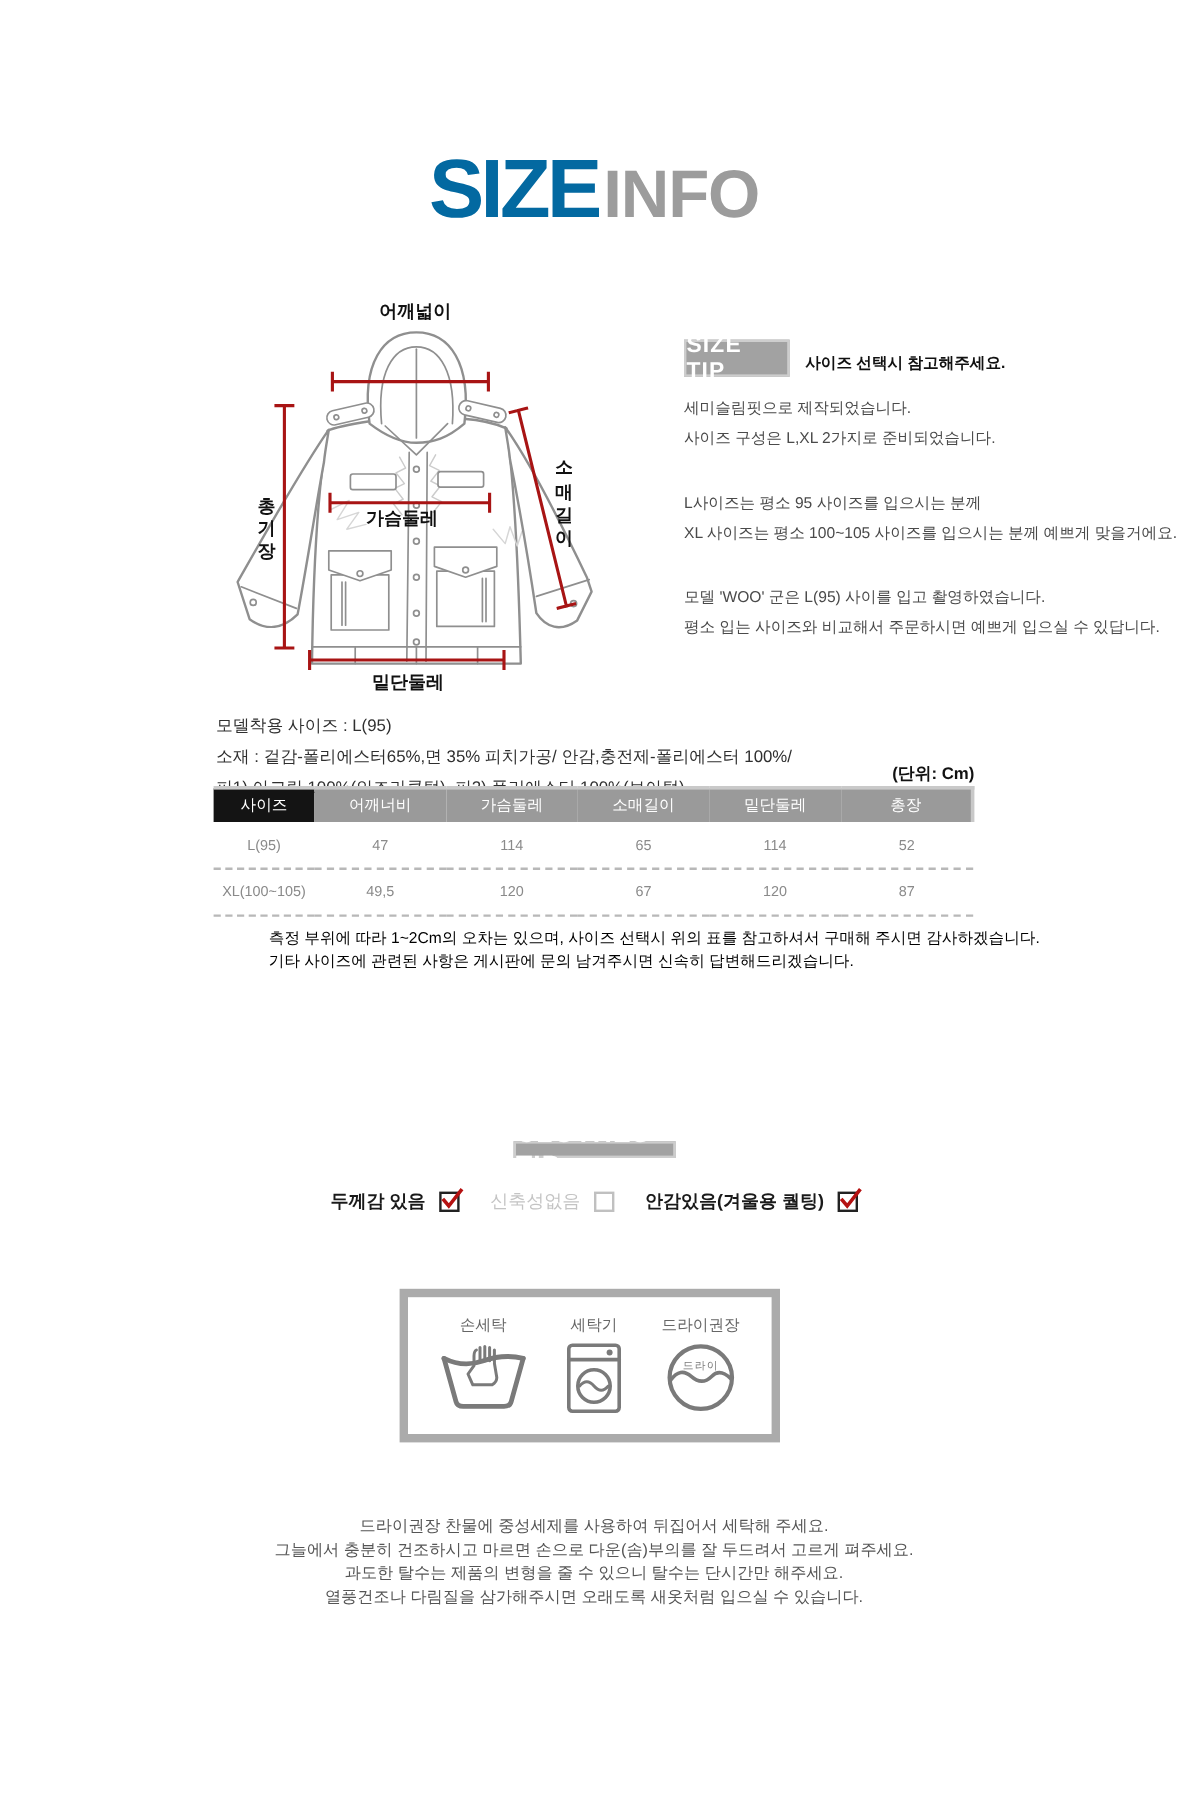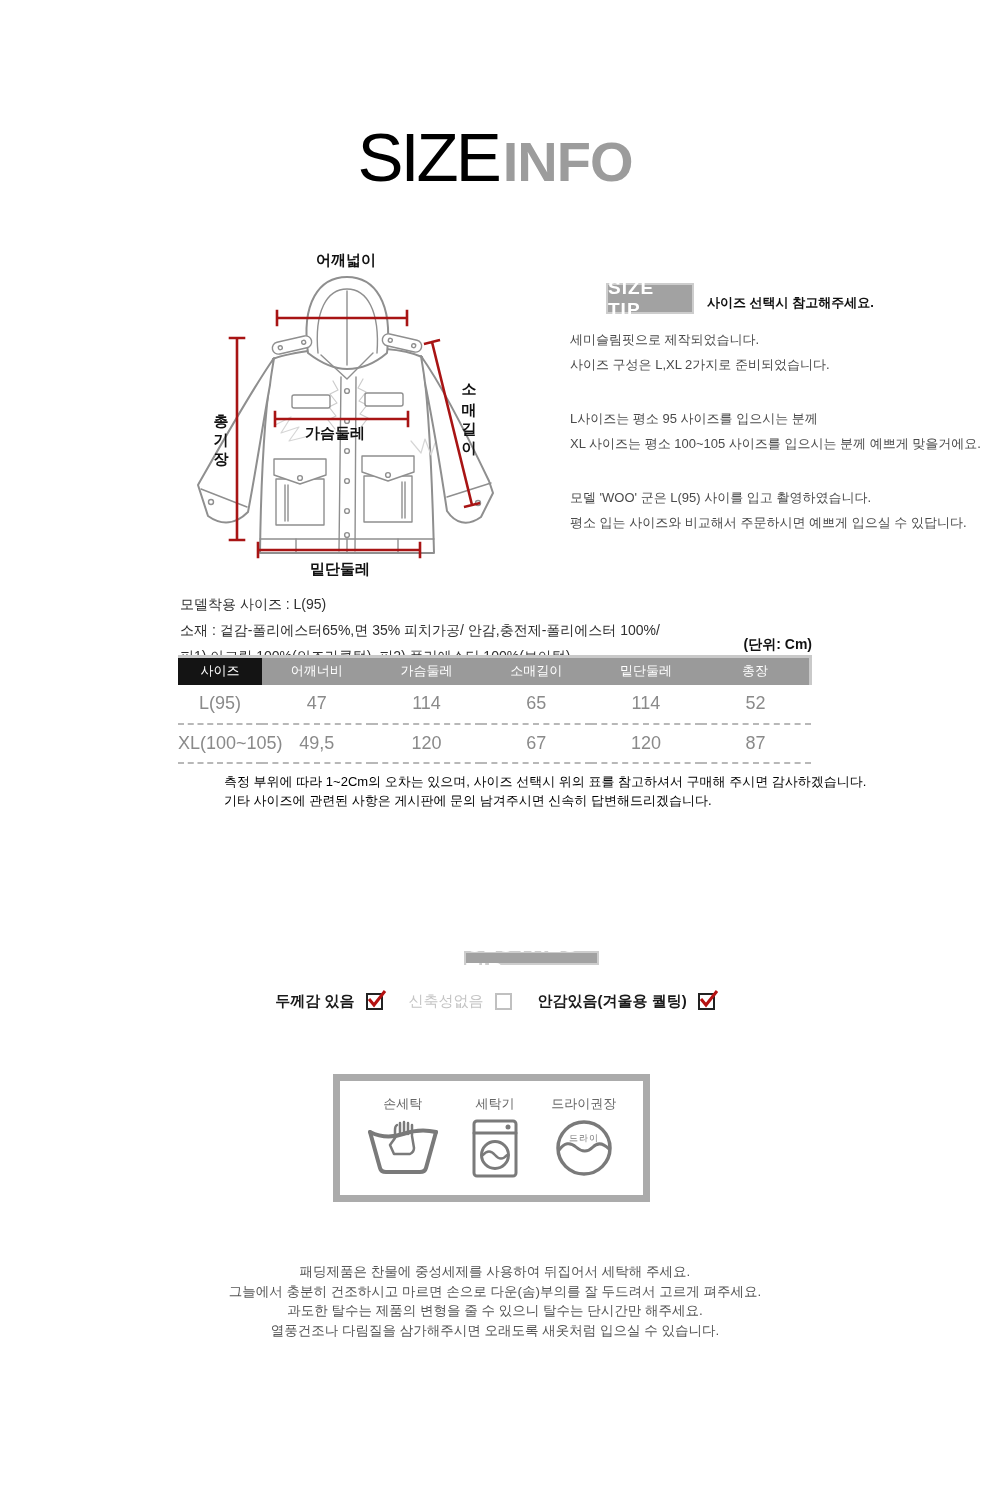--- a/index.html
+++ b/index.html
@@ -9,55 +9,55 @@
     --th-first-bg:#141414;
     --check-red:#b51212;
   }
   *{margin:0;padding:0;box-sizing:border-box;}
   html,body{background:#fff;}
   body{font-family:"Liberation Sans","DejaVu Sans",sans-serif;color:#333;}
   .page{position:relative;width:990px;height:1498px;background:#fff;overflow:hidden;margin:0 auto;}
 
   
   .title{position:absolute;left:0;top:118px;width:100%;text-align:center;white-space:nowrap;}
-  .title .t1{font-size:69px;font-weight:normal;color:#000000;letter-spacing:-3px;}
+  .title .t1{font-size:69px;font-weight:bold;color:#0369a1;letter-spacing:-3px;}
   .title .t2{font-size:56px;font-weight:bold;color:#9c9c9c;letter-spacing:-1px;margin-left:4px;}
 
   
   .diagram{position:absolute;left:175px;top:245px;width:340px;height:350px;}
   .diagram svg{position:absolute;left:0;top:0;}
   .dlabel{position:absolute;font-size:15px;font-weight:bold;color:#111;text-align:center;line-height:18px;}
   .dlabel.vert{writing-mode:vertical-rl;text-orientation:upright;letter-spacing:4px;line-height:16px;}
   .jacket{stroke:#8f8f8f;fill:none;stroke-width:2;stroke-linejoin:round;stroke-linecap:round;}
   .jacket .fill{fill:#ffffff;}
   .jacket .thin{stroke-width:1.4;}
   .jacket .fur{stroke:#cccccc;stroke-width:1.2;}
   .jacket .sketch{stroke:#d6d6d6;stroke-width:1.2;}
   .arrows{stroke:var(--accent);stroke-width:2.6;fill:none;stroke-linecap:square;}
 
   
   .size-tip{position:absolute;left:570px;top:283px;width:430px;}
   .tip-head{display:flex;align-items:flex-end;}
   .badge{display:flex;align-items:center;justify-content:center;background:var(--badge-bg);
-         border:2px solid #cdcdcd;color:#fff;font-weight:bold;letter-spacing:1px;margin-left:36px;}
+         border:2px solid #cdcdcd;color:#fff;font-weight:bold;letter-spacing:1px;}
   .badge.size{width:88px;height:31px;font-size:19px;}
   .tip-sub{margin-left:13px;margin-bottom:2px;font-size:13px;font-weight:bold;color:#111;}
   .tip-para{margin-top:29px;font-size:13px;color:#4a4a4a;line-height:25px;white-space:nowrap;}
   .tip-para.first{margin-top:13px;}
 
   
   .product-info{position:absolute;left:180px;top:591px;font-size:14px;color:#2f2f2f;line-height:26px;white-space:nowrap;}
   .unit{position:absolute;right:178px;top:636px;font-size:14px;font-weight:bold;color:#111;}
 
   
   .size-table{position:absolute;left:178px;top:655px;width:634px;border-collapse:collapse;table-layout:fixed;}
   .size-table th{height:28px;font-size:13px;font-weight:normal;color:#fff;background:var(--th-bg);text-align:center;}
   .size-table th.first{background:var(--th-first-bg);}
   .size-table thead tr{border-top:3px solid #c9c9c9;border-right:3px solid #c9c9c9;}
-  .size-table td{height:39px;font-size:18px;color:#8a8a8a;text-align:center;border-bottom:2px dashed #b8b8b8;background:#fff;}
+  .size-table td{height:39px;font-size:12px;color:#8a8a8a;text-align:center;border-bottom:2px dashed #b8b8b8;background:#fff;}
   .col-size{width:84px;}
   .table-notes{position:absolute;left:180px;top:772px;font-size:13px;color:#000000;line-height:19px;white-space:nowrap;margin-left:44px;}
 
   
   .badge.clothes{position:absolute;left:428px;top:951px;width:135px;height:14px;font-size:22px;}
   .opts{position:absolute;left:0;top:992px;width:100%;display:flex;justify-content:center;align-items:center;gap:26px;}
   .opt{display:flex;align-items:center;}
   .opt-label{font-size:15px;font-weight:bold;color:#1a1a1a;white-space:nowrap;}
   .opt.dim .opt-label{color:#c4c4c4;font-weight:normal;}
   .checkbox{position:relative;width:17px;height:17px;border:2px solid #222;background:#fff;margin-left:11px;}
@@ -290,19 +290,19 @@
       <div class="clean-label">드라이권장</div>
       <svg class="clean-icon" width="60" height="58" viewBox="0 0 60 58">
         <circle cx="30" cy="29" r="26" stroke-width="3.5"></circle>
         <path stroke-width="3" d="M5,31 q8,-11 17,-3 q9,8 17,0 q7,-7 16,2"></path>
         <text x="30" y="22" text-anchor="middle">드라이</text>
       </svg>
     </div>
   </div>
 
   <div class="footer-notes">
-    <div>패딩제품은 찬물에 중성세제를 사용하여 뒤집어서 세탁해 주세요.</div>
+    <div>드라이권장 찬물에 중성세제를 사용하여 뒤집어서 세탁해 주세요.</div>
     <div>그늘에서 충분히 건조하시고 마르면 손으로 다운(솜)부의를 잘 두드려서 고르게 펴주세요.</div>
     <div>과도한 탈수는 제품의 변형을 줄 수 있으니 탈수는 단시간만 해주세요.</div>
     <div>열풍건조나 다림질을 삼가해주시면 오래도록 새옷처럼 입으실 수 있습니다.</div>
   </div>
 
 </div>
 
 </body></html>

